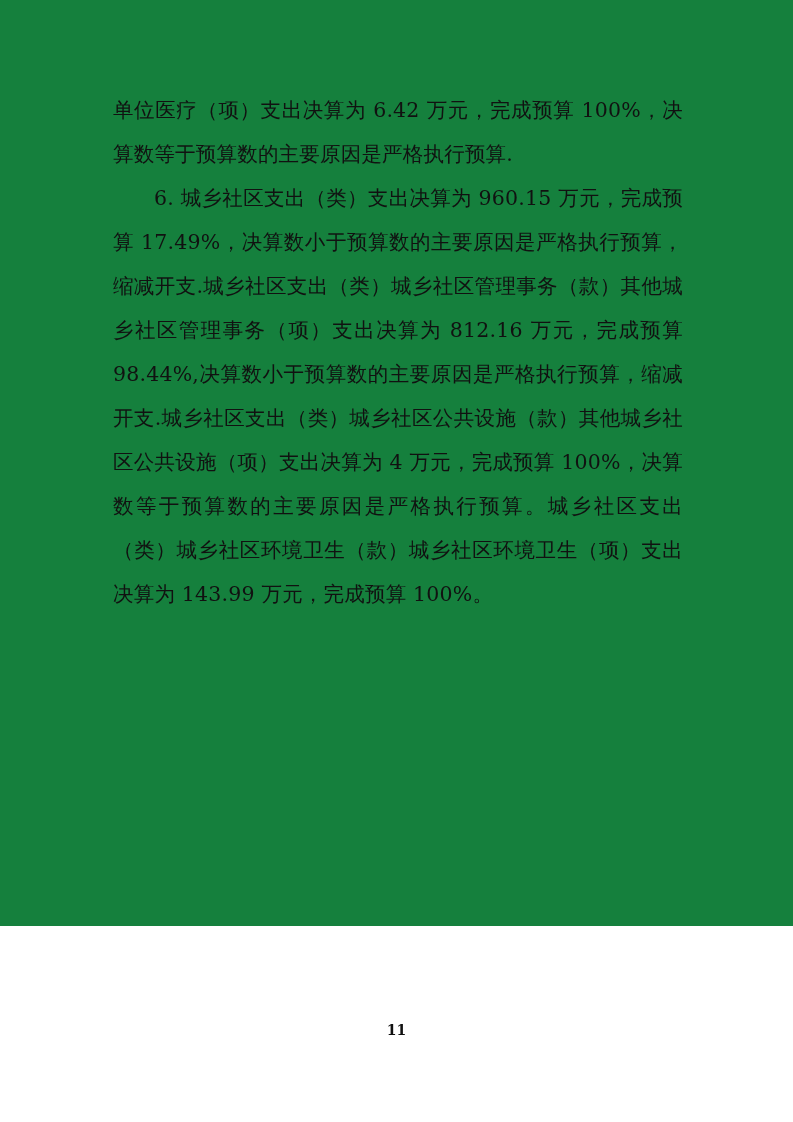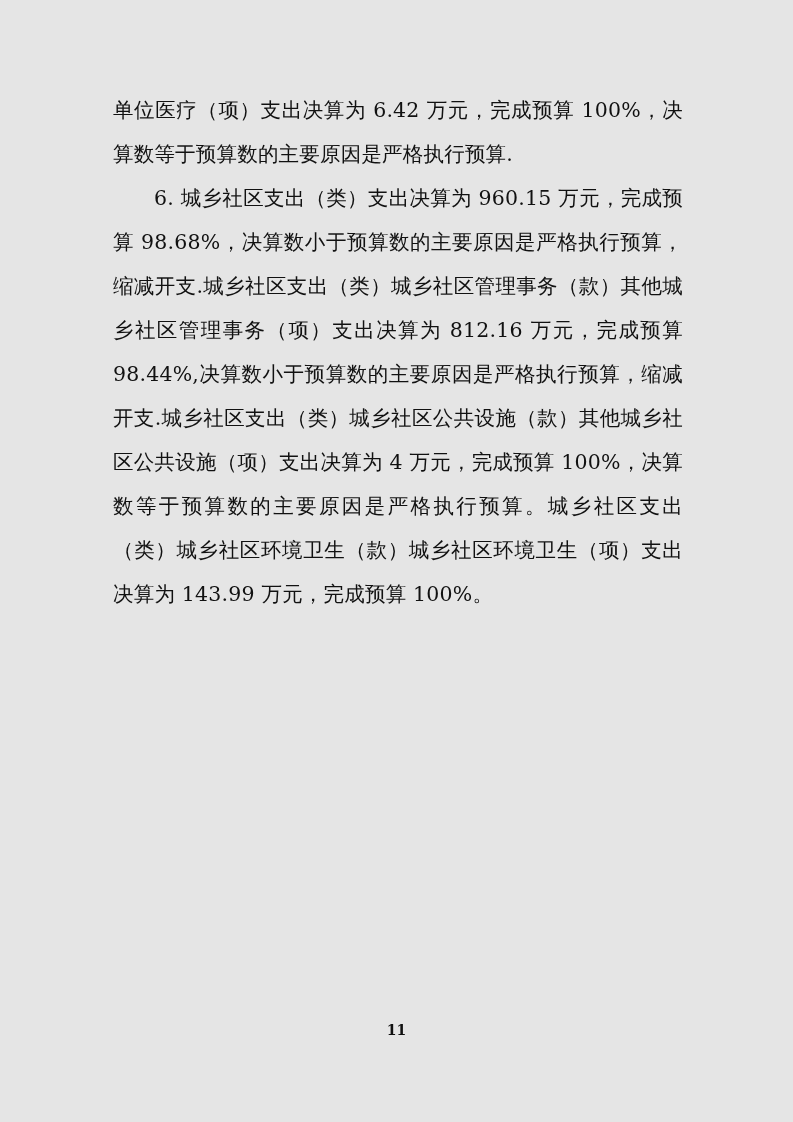--- a/index.html
+++ b/index.html
@@ -13,22 +13,22 @@
     font-family: "DejaVu Serif", "Liberation Serif", serif;
     color: #111111;
     position: relative;
     overflow: hidden;
   }
   .page {
     position: absolute;
     left: 0;
     top: 0;
     width: 793px;
-    height: 1122px;
-    background: #e5e5e5;
+    height: 926px;
+    background: #15803d;
   }
   .content {
     position: absolute;
     left: 113px;
     top: 88px;
     width: 570px;
   }
   .para {
     font-size: 20.5px;
     line-height: 44px;
@@ -53,16 +53,16 @@
     color: #111111;
     font-weight: bold;
   }
 </style>
 </head>
 <body>
 
 <div class="page">
   <div class="content">
     <p class="para">单位医疗（项）支出决算为 6.42 万元，完成预算 100%，决算数等于预算数的主要原因是严格执行预算.</p>
-    <p class="para indent">6. 城乡社区支出（类）支出决算为 960.15 万元，完成预算 98.68%，决算数小于预算数的主要原因是严格执行预算，缩减开支.城乡社区支出（类）城乡社区管理事务（款）其他城乡社区管理事务（项）支出决算为 812.16 万元，完成预算 98.44%,决算数小于预算数的主要原因是严格执行预算，缩减开支.城乡社区支出（类）城乡社区公共设施（款）其他城乡社区公共设施（项）支出决算为 4 万元，完成预算 100%，决算数等于预算数的主要原因是严格执行预算。城乡社区支出（类）城乡社区环境卫生（款）城乡社区环境卫生（项）支出决算为 143.99 万元，完成预算 100%。</p>
+    <p class="para indent">6. 城乡社区支出（类）支出决算为 960.15 万元，完成预算 17.49%，决算数小于预算数的主要原因是严格执行预算，缩减开支.城乡社区支出（类）城乡社区管理事务（款）其他城乡社区管理事务（项）支出决算为 812.16 万元，完成预算 98.44%,决算数小于预算数的主要原因是严格执行预算，缩减开支.城乡社区支出（类）城乡社区公共设施（款）其他城乡社区公共设施（项）支出决算为 4 万元，完成预算 100%，决算数等于预算数的主要原因是严格执行预算。城乡社区支出（类）城乡社区环境卫生（款）城乡社区环境卫生（项）支出决算为 143.99 万元，完成预算 100%。</p>
   </div>
   <div class="page-number">11</div>
 </div>
 
 </body></html>

